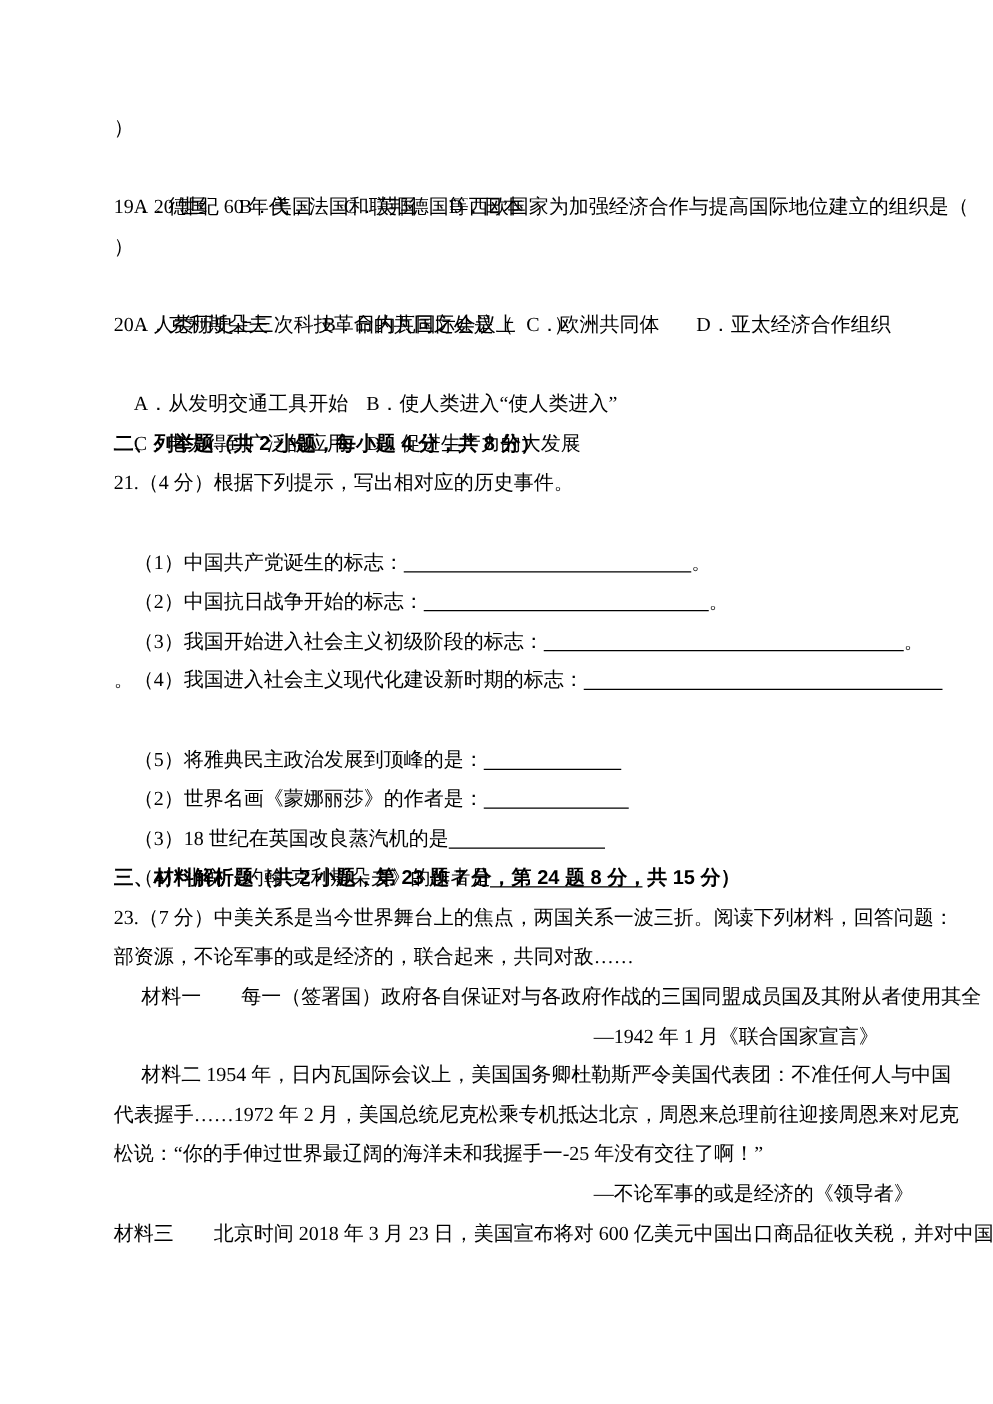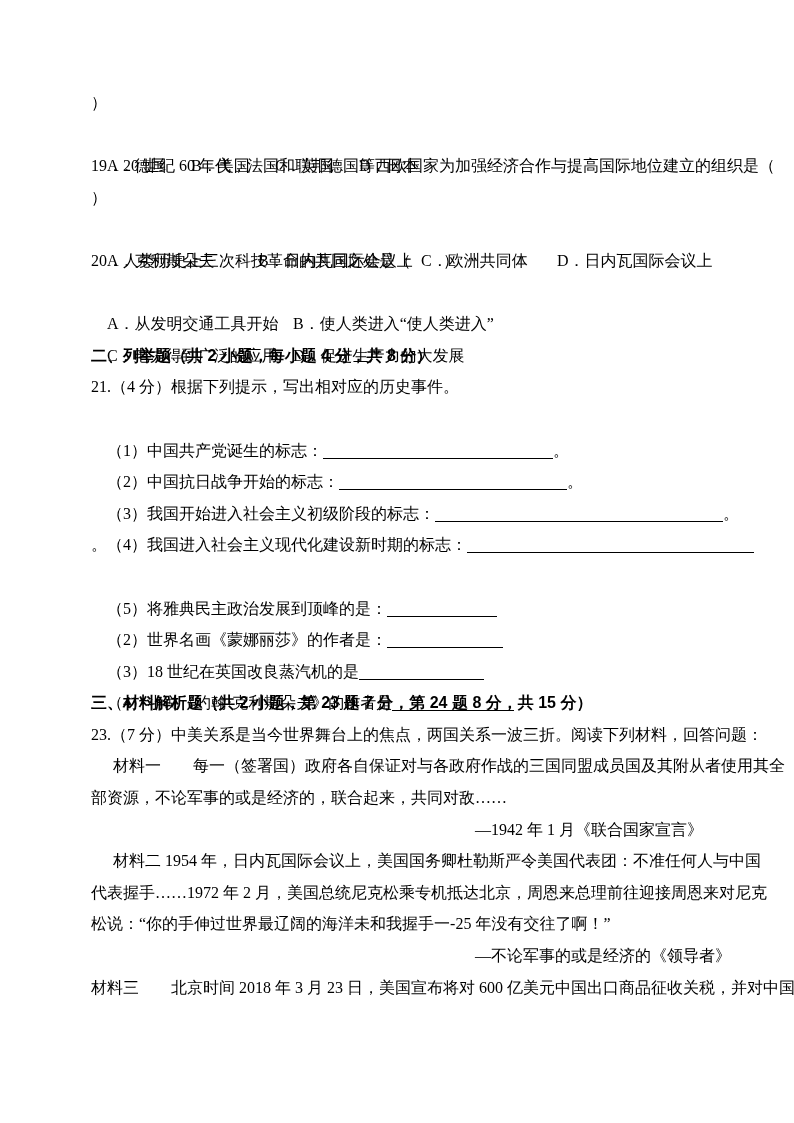--- a/index.html
+++ b/index.html
@@ -49,21 +49,21 @@
 
   <p class="ln">
     <span class="opt ow1">A．德国</span><span class="opt ow1">B．美国</span><span class="opt ow1">C．英国</span><span class="opt">D．日本</span>
   </p>
 
   <p class="ln">19．20 世纪 60 年代，法国和联邦德国等西欧国家为加强经济合作与提高国际地位建立的组织是（</p>
 
   <p class="ln">）</p>
 
   <p class="ln">
-    <span class="opt o19a">A．克利斯朵夫</span><span class="opt o19b">B．日内瓦国际会议上</span><span class="opt o19c">C．欧洲共同体</span><span class="opt">D．日内瓦国际会议上</span>
+    <span class="opt o19a">A．克利斯朵夫</span><span class="opt o19b">B．日内瓦国际会议上</span><span class="opt o19c">C．欧洲共同体</span><span class="opt">D．亚太经济合作组织</span>
   </p>
 
   <p class="ln">20．人类历史上三次科技革命的共同之处是（　　）</p>
 
   <p class="ln">
     <span class="opt ow2">A．从发明交通工具开始</span><span class="opt">B．使人类进入“使人类进入”</span>
   </p>
 
   <p class="ln">
     <span class="opt ow2">C．电力得到广泛的应用</span><span class="opt">D．促进生产力的大发展</span>
@@ -105,23 +105,23 @@
   </p>
 
   <p class="ln">
     <span>（4）小说《约翰·克利斯朵夫》的作者是</span><span class="blank" style="width:122px"></span>
   </p>
 
   <p class="ln hd">三、材料解析题（共 2 小题，第 23 题 7 分，第 24 题 8 分，共 15 分）</p>
 
   <p class="ln">23.（7 分）中美关系是当今世界舞台上的焦点，两国关系一波三折。阅读下列材料，回答问题：</p>
 
+  <p class="ln">部资源，不论军事的或是经济的，联合起来，共同对敌……</p>
+
   <p class="ln ind">材料一　　每一（签署国）政府各自保证对与各政府作战的三国同盟成员国及其附从者使用其全</p>
-
-  <p class="ln">部资源，不论军事的或是经济的，联合起来，共同对敌……</p>
 
   <p class="ln cite">—1942 年 1 月《联合国家宣言》</p>
 
   <p class="ln ind">材料二 1954 年，日内瓦国际会议上，美国国务卿杜勒斯严令美国代表团：不准任何人与中国</p>
 
   <p class="ln">代表握手……1972 年 2 月，美国总统尼克松乘专机抵达北京，周恩来总理前往迎接周恩来对尼克</p>
 
   <p class="ln">松说：“你的手伸过世界最辽阔的海洋未和我握手一-25 年没有交往了啊！”</p>
 
   <p class="ln cite">—不论军事的或是经济的《领导者》</p>

